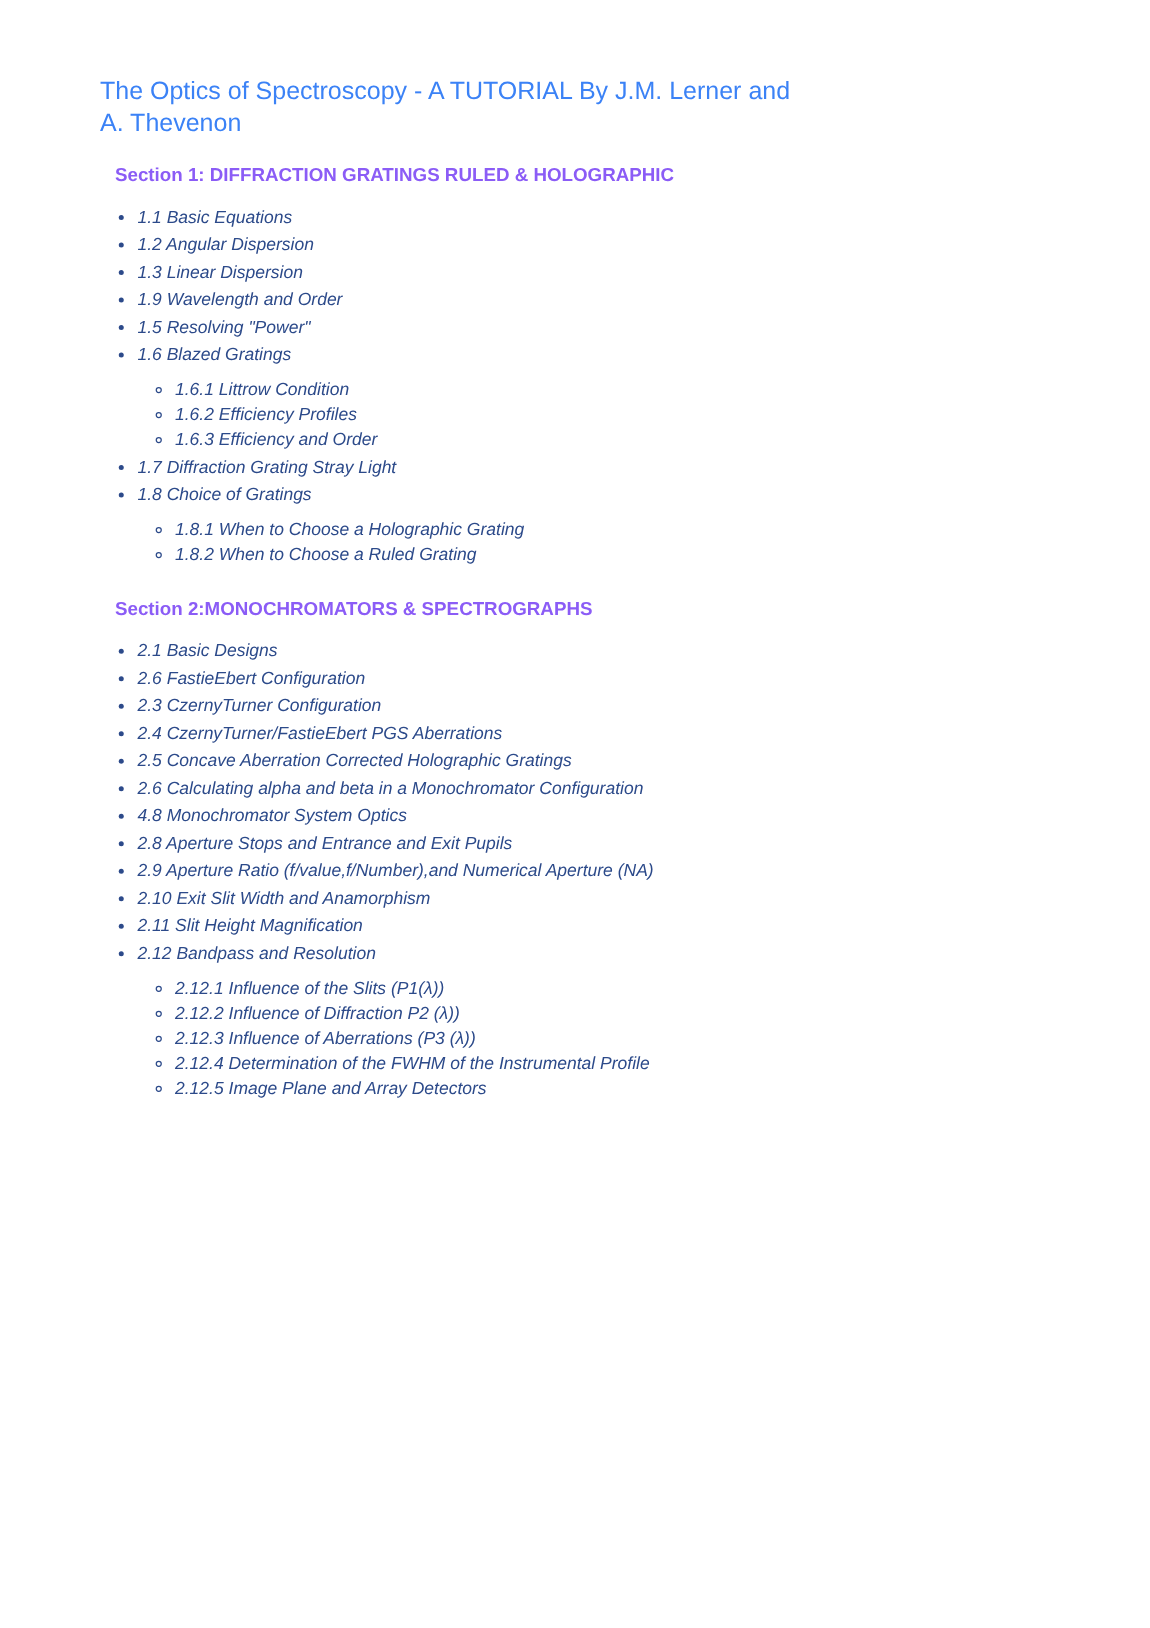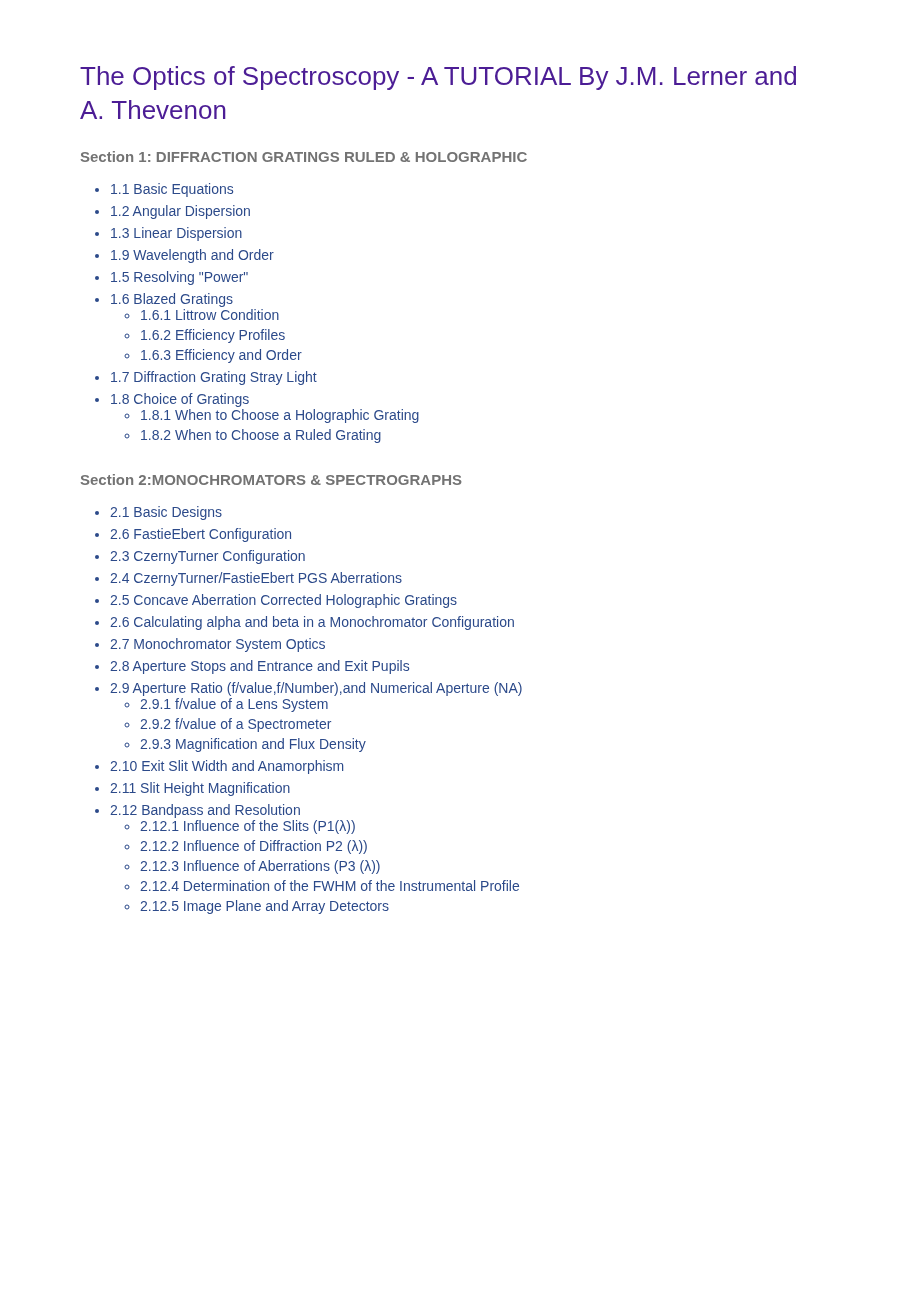--- a/index.html
+++ b/index.html
@@ -12,61 +12,63 @@
       background: #ffffff;
       font-family: Arial, sans-serif;
       font-size: 14px;
       color: #2c4a8a;
       padding: 60px 80px;
       width: 920px;
       min-height: 1302px;
     }
 
     .page-title {
-      font-size: 26px;
-      color: #4c1d95;
+      font-size: 20px;
+      color: #3b82f6;
       font-family: Arial, sans-serif;
       font-weight: normal;
       margin-bottom: 8px;
       line-height: 1.3;
     }
 
     .section-heading {
-      color: #737373;
+      color: #8b5cf6;
       font-size: 15px;
       font-weight: bold;
       margin-top: 20px;
       margin-bottom: 16px;
+      margin-left: 12px;
     }
 
     ul.main-list {
       list-style-type: disc;
       padding-left: 30px;
       margin-bottom: 4px;
     }
 
     ul.main-list > li {
       margin-bottom: 6px;
       color: #2c4a8a;
     }
 
     ul.sub-list {
       list-style-type: circle;
       padding-left: 30px;
-      margin-top: 0;
+      margin-top: 12px;
     }
 
     ul.sub-list > li {
       margin-bottom: 4px;
       color: #2c4a8a;
     }
 
     a, .link-text {
       color: #2c4a8a;
       text-decoration: none;
+      font-style: italic;
     }
 
     .section-gap {
       margin-top: 28px;
     }
   </style>
 </head>
 <body>
 
 <h1 class="page-title">
@@ -97,27 +99,23 @@
     </div>
     <div class="section-gap">
       <div class="section-heading">Section 2:MONOCHROMATORS &amp; SPECTROGRAPHS</div>
       <ul class="main-list">
         <li><a href="#" class="link-text">2.1 Basic Designs</a></li>
         <li><a href="#" class="link-text">2.6 FastieEbert Configuration</a></li>
         <li><a href="#" class="link-text">2.3 CzernyTurner Configuration</a></li>
         <li><a href="#" class="link-text">2.4 CzernyTurner/FastieEbert PGS Aberrations</a></li>
         <li><a href="#" class="link-text">2.5 Concave Aberration Corrected Holographic Gratings</a></li>
         <li><a href="#" class="link-text">2.6 Calculating alpha and beta in a Monochromator Configuration</a></li>
-        <li><a href="#" class="link-text">2.7 Monochromator System Optics</a></li>
+        <li><a href="#" class="link-text">4.8 Monochromator System Optics</a></li>
         <li><a href="#" class="link-text">2.8 Aperture Stops and Entrance and Exit Pupils</a></li>
-        <li><a href="#" class="link-text">2.9 Aperture Ratio (f/value,f/Number),and Numerical Aperture (NA)</a><ul class="sub-list">
-            <li><a href="#" class="link-text">2.9.1 f/value of a Lens System</a></li>
-            <li><a href="#" class="link-text">2.9.2 f/value of a Spectrometer</a></li>
-            <li><a href="#" class="link-text">2.9.3 Magnification and Flux Density</a></li>
-          </ul></li>
+        <li><a href="#" class="link-text">2.9 Aperture Ratio (f/value,f/Number),and Numerical Aperture (NA)</a></li>
         <li><a href="#" class="link-text">2.10 Exit Slit Width and Anamorphism</a></li>
         <li><a href="#" class="link-text">2.11 Slit Height Magnification</a></li>
         <li><a href="#" class="link-text">2.12 Bandpass and Resolution</a><ul class="sub-list">
             <li><a href="#" class="link-text">2.12.1 Influence of the Slits (P1(λ))</a></li>
             <li><a href="#" class="link-text">2.12.2 Influence of Diffraction P2 (λ))</a></li>
             <li><a href="#" class="link-text">2.12.3 Influence of Aberrations (P3 (λ))</a></li>
             <li><a href="#" class="link-text">2.12.4 Determination of the FWHM of the Instrumental Profile</a></li>
             <li><a href="#" class="link-text">2.12.5 Image Plane and Array Detectors</a></li>
           </ul></li>
       </ul>

